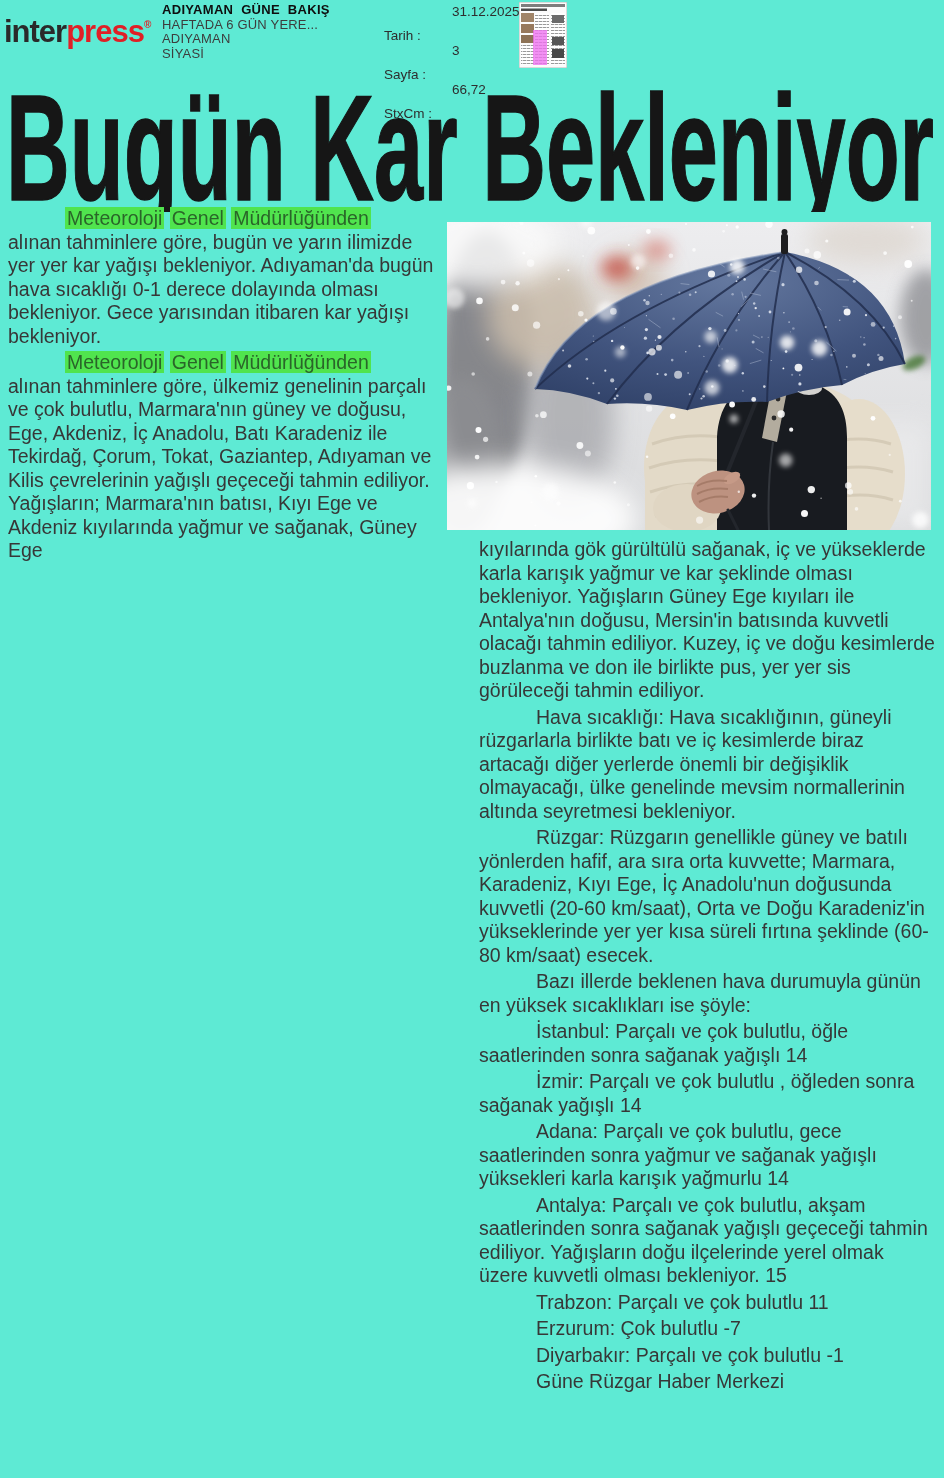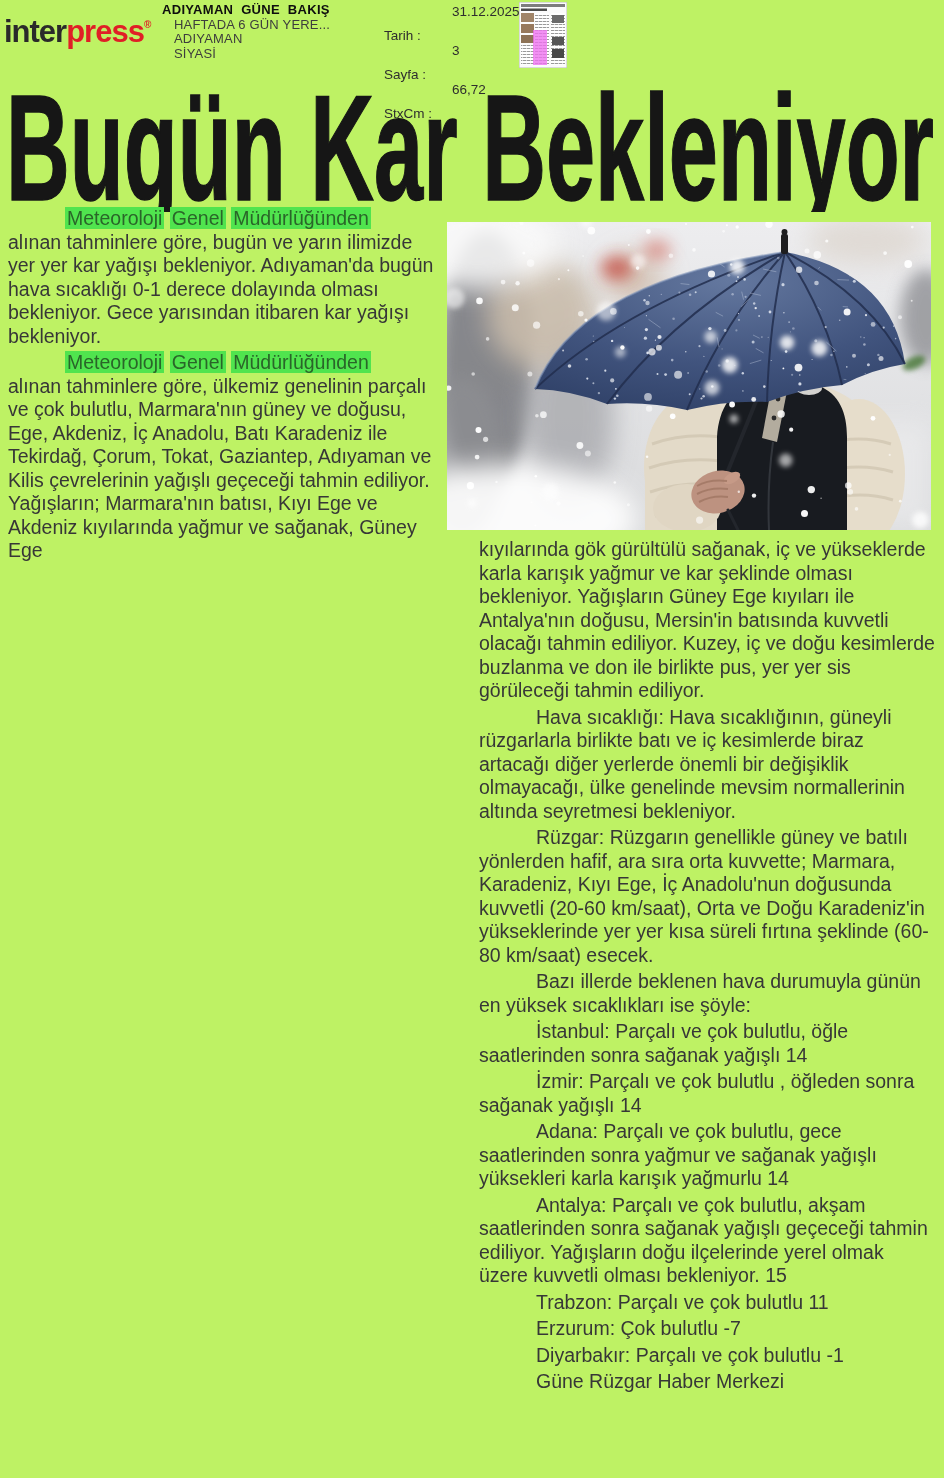--- a/index.html
+++ b/index.html
@@ -1,26 +1,26 @@
 <!DOCTYPE html>
 <html><head>
 <meta charset="utf-8">
 <style>
   html,body{margin:0;padding:0;background:#fff;}
-  .page{position:relative;width:944px;height:1478px;background:#bef264;overflow:hidden;
+  .page{position:relative;width:944px;height:1478px;background:#5eead4;overflow:hidden;
         font-family:"Liberation Sans","DejaVu Sans",sans-serif;}
 
   
   .logo{position:absolute;left:4px;top:8px;font-size:31px;font-weight:bold;letter-spacing:-1px;line-height:34px;}
   .logo-inter{color:#2a2a2a;}
   .logo-press{color:#e01f26;}
   .logo-reg{color:#e01f26;font-size:10px;font-weight:bold;vertical-align:14px;letter-spacing:0;}
   .pub{position:absolute;left:162px;top:3px;line-height:14.5px;}
   .pub-name{font-size:13px;font-weight:bold;color:#0e0e0e;word-spacing:4px;letter-spacing:.3px;}
-  .pub-line{font-size:13px;color:#3d3d3d;letter-spacing:.2px;margin-left:12px;}
+  .pub-line{font-size:13px;color:#3d3d3d;letter-spacing:.2px;}
   .meta{position:absolute;left:384px;top:4px;font-size:13.5px;color:#2e2e2e;line-height:15px;}
   .meta-row{display:flex;}
   .meta-label{width:52px;margin-top:24px;}
   .meta-value{margin-left:16px;}
   .thumb{position:absolute;left:519px;top:2px;}
 
   
   .headline-svg{position:absolute;left:0;top:84px;overflow:hidden;}
 
   

